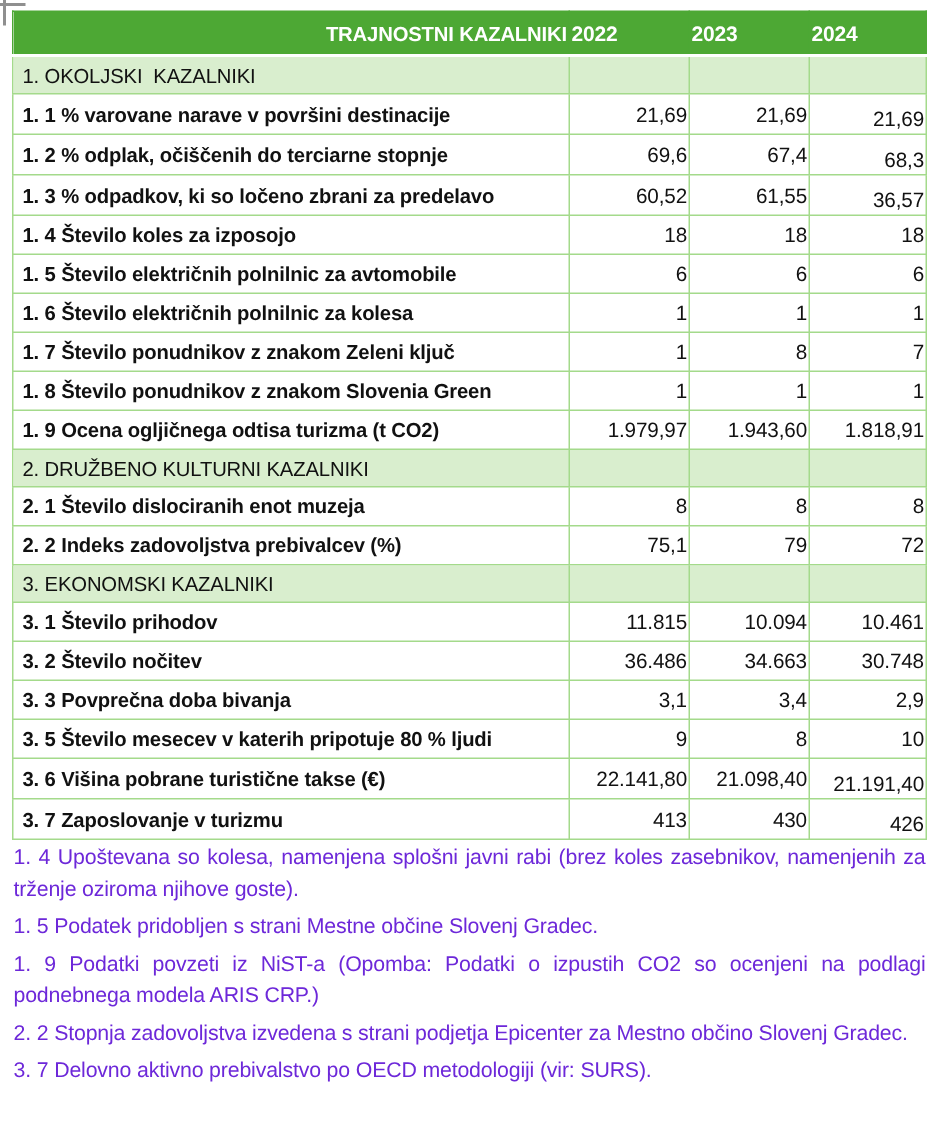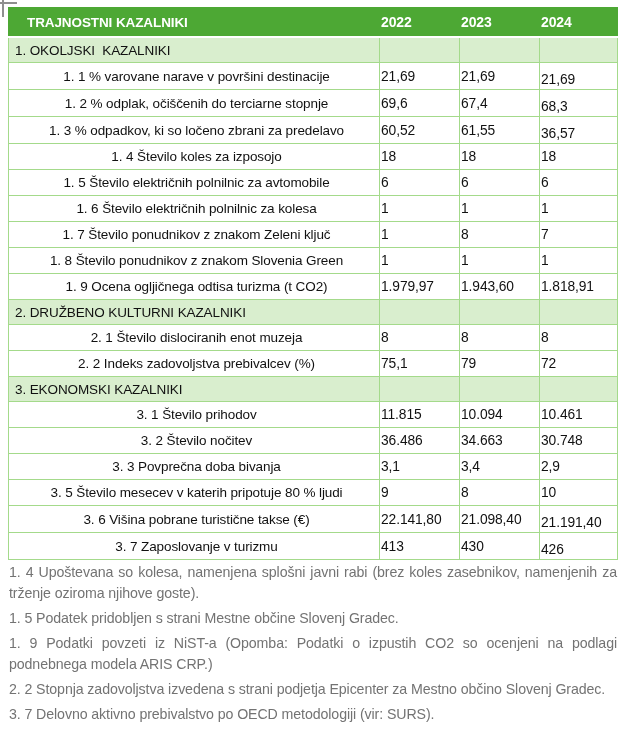--- a/index.html
+++ b/index.html
@@ -50,22 +50,22 @@
   table.indicators thead th {
     background: var(--header-green, #4DA834);
     border-color: var(--header-green, #4DA834);
     border-bottom: 2px solid #ffffff;
     color: #ffffff;
     font-weight: bold;
     height: 26px;
     font-size: 13.5px;
   }
   table.indicators thead th.label {
-    text-align: left;
-    padding-left: 18px;
+    text-align: right;
+    padding-left: 6px;
   }
   table.indicators thead th.year {
     text-align: left;
     font-size: 14px;
   }
 
   
   table.indicators tr.section td {
     background: var(--row-green, #D9EECE);
     height: 22px;
@@ -74,43 +74,44 @@
     padding-left: 6px;
     white-space: pre-wrap;
   }
 
   
   table.indicators tr.data td {
     background: #ffffff;
     height: 23px;
   }
   table.indicators tr.data td.label {
-    text-align: center;
+    text-align: left;
     padding-left: 6px;
     white-space: nowrap;
+    font-weight: bold;
   }
   table.indicators tr.data td.value {
-    text-align: left;
+    text-align: right;
     font-size: 13.8px;
     vertical-align: middle;
   }
   table.indicators tr.data td.value.low {
     vertical-align: bottom;
     padding-bottom: 2px;
   }
 
   
   .footnotes {
     position: absolute;
     left: 9px;
     top: 562px;
     width: 608px;
     font-size: 14.2px;
     line-height: 21px;
-    color: #737373;
+    color: #6d28d9;
     letter-spacing: -0.1px;
   }
   .footnotes p {
     margin: 0 0 4px 0;
     text-align: justify;
   }
 </style>
 </head>
 <body>
 

